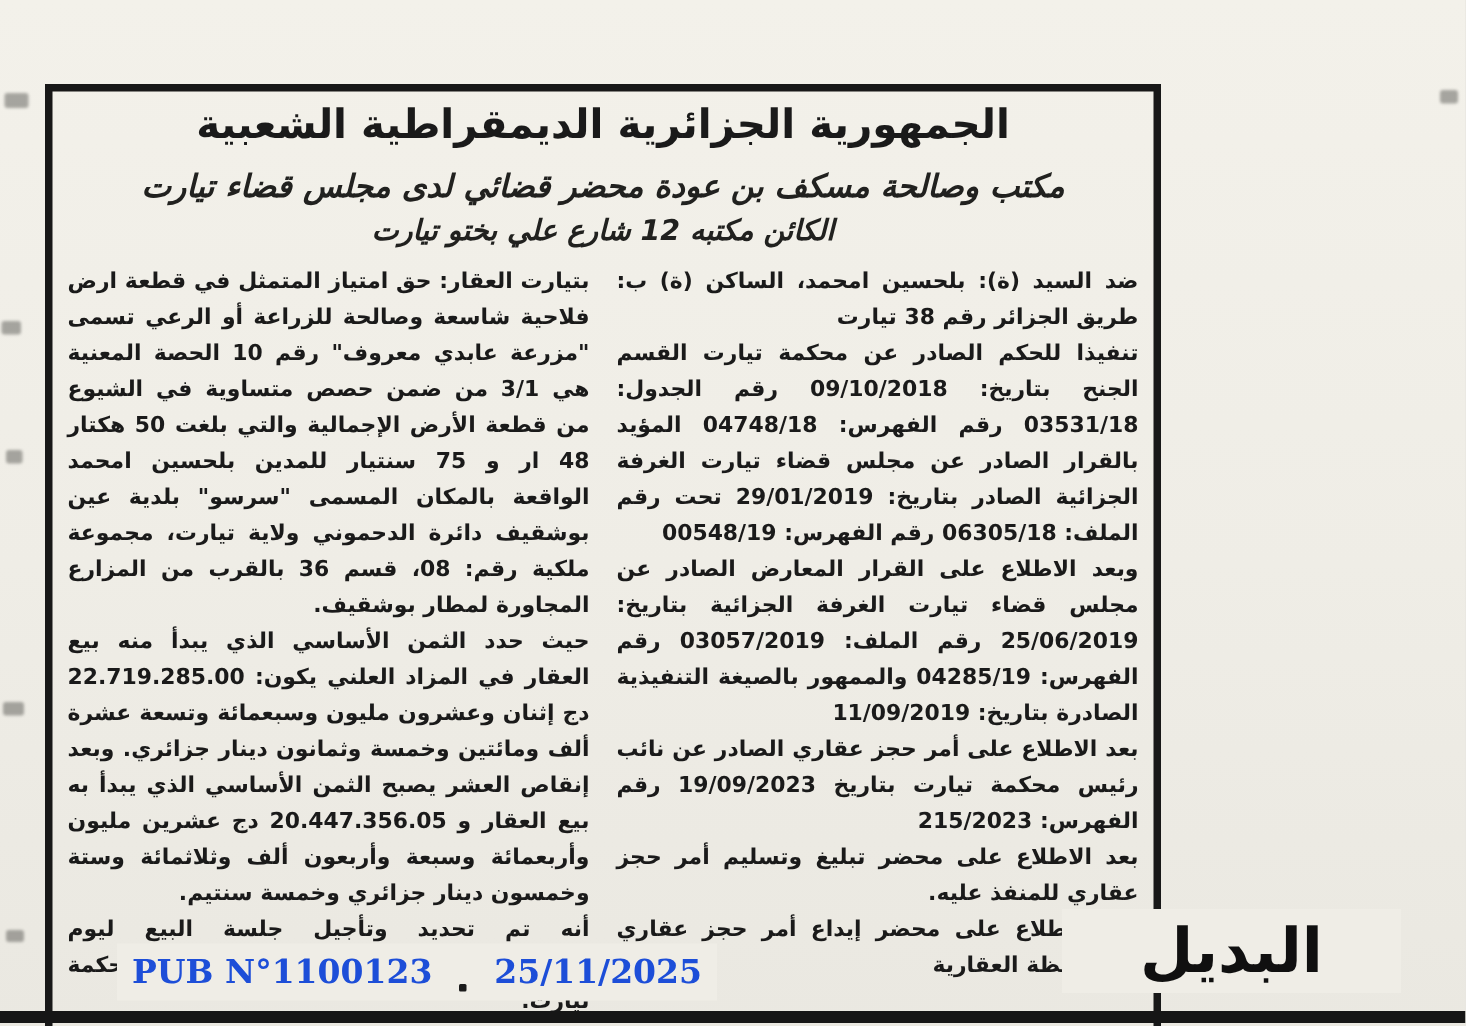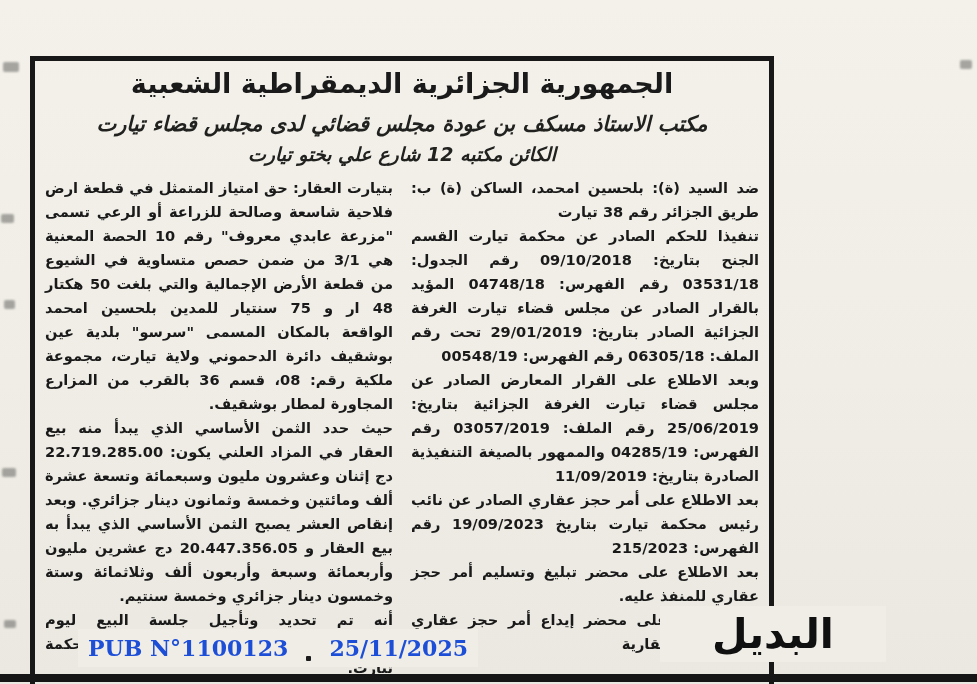--- a/index.html
+++ b/index.html
@@ -92,21 +92,21 @@
     font-size:22px;
     color:#1d4ed8;
     white-space:nowrap;
   }
   .ink-dot{
     width:5px;height:5px;background:#1b1b1b;border-radius:1px;
     align-self:flex-end;margin-bottom:6px;
   }
   .newspaper-name{
     position:absolute;
-    left:660px;top:606px;
+    left:708px;top:606px;
     width:226px;height:56px;
     background:#efede6;
     text-align:center;
     font-size:41px;
     font-weight:bold;
     letter-spacing:2px;
     line-height:56px;
     color:#101010;
   }
   .bottom-rule{
@@ -131,21 +131,21 @@
 </style>
 </head>
 <body>
 
 <div class="page">
 
   <div class="frame">
 
     <div class="republic-title">الجمهورية الجزائرية الديمقراطية الشعبية</div>
 
-    <div class="callig callig-1">مكتب الاستاذ مسكف بن عودة مجلس قضائي لدى مجلس قضاء تيارت</div>
+    <div class="callig callig-1">مكتب وصالحة مسكف بن عودة محضر قضائي لدى مجلس قضاء تيارت</div>
 
     <div class="callig callig-2">الكائن مكتبه 12 شارع علي بختو تيارت</div>
 
 
     <div class="columns">
 
       <div class="col">
         <p>ضد السيد (ة): بلحسين امحمد، الساكن (ة) ب: طريق الجزائر رقم 38 تيارت</p>
         <p>تنفيذا للحكم الصادر عن محكمة تيارت القسم الجنح بتاريخ: 09/10/2018 رقم الجدول: 03531/18 رقم الفهرس: 04748/18 المؤيد بالقرار الصادر عن مجلس قضاء تيارت الغرفة الجزائية الصادر بتاريخ: 29/01/2019 تحت رقم الملف: 06305/18 رقم الفهرس: 00548/19</p>
         <p>وبعد الاطلاع على القرار المعارض الصادر عن مجلس قضاء تيارت الغرفة الجزائية بتاريخ: 25/06/2019 رقم الملف: 03057/2019 رقم الفهرس: 04285/19 والممهور بالصيغة التنفيذية الصادرة بتاريخ: 11/09/2019</p>

